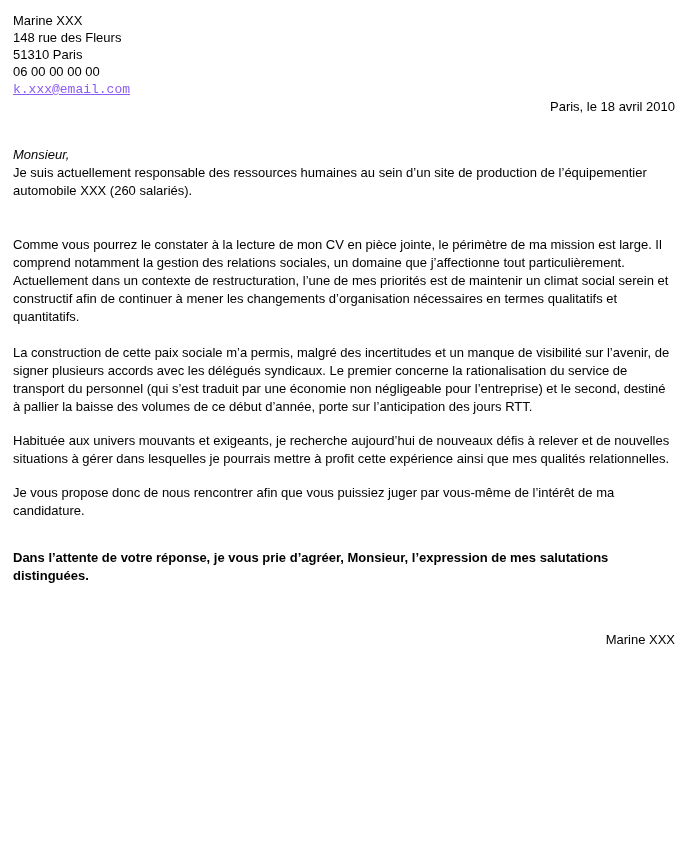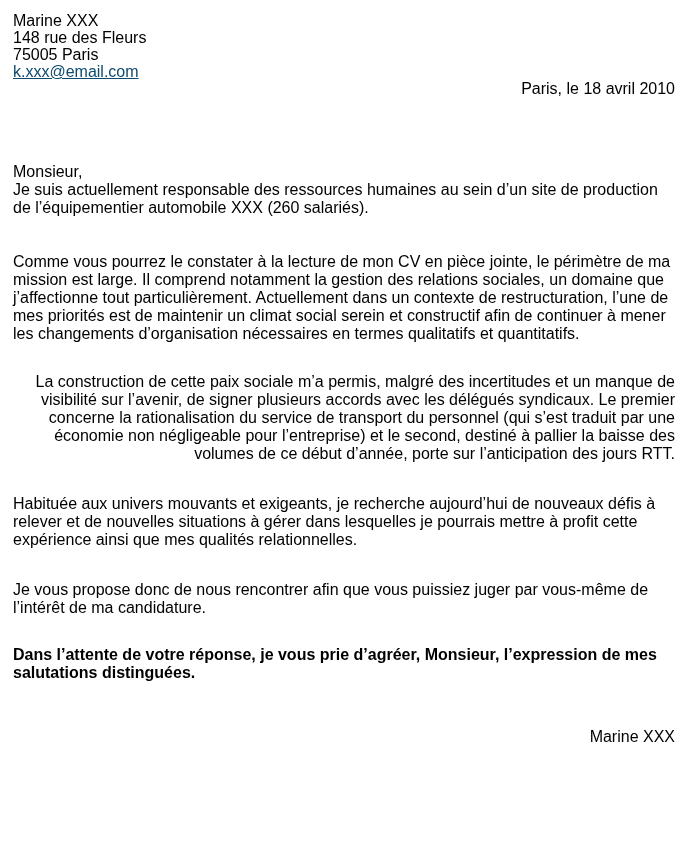--- a/index.html
+++ b/index.html
@@ -8,64 +8,67 @@
     background: #ffffff;
   }
   .page {
     position: relative;
     width: 694px;
     height: 852px;
     box-sizing: border-box;
     background: #ffffff;
     color: #000000;
     font-family: "Liberation Sans", sans-serif;
-    font-size: 16px;
+    font-size: 13px;
     line-height: 18px;
     padding: 12px 19px 0 13px;
     overflow: hidden;
   }
   .sender-block {
     line-height: 17px;
   }
   .sender-line {
     white-space: nowrap;
   }
   .email-link {
-    color: #0c4a6e;
+    color: #8b5cf6;
     text-decoration: underline;
+    font-family: Liberation Mono, monospace;
   }
   .date-line {
     text-align: right;
   }
   .salutation {
-    margin-top: 65px;
+    margin-top: 30px;
+    font-style: italic;
   }
   .para {
     margin: 0;
   }
   .para-1 { }
   .para-2 { margin-top: 36px; }
-  .para-3 { margin-top: 30px; text-align: right; }
-  .para-4 { margin-top: 32px; }
-  .para-5 { margin-top: 32px; }
+  .para-3 { margin-top: 18px; }
+  .para-4 { margin-top: 16px; }
+  .para-5 { margin-top: 16px; }
   .para-6 { margin-top: 29px; font-weight: bold; }
   .signature {
     margin-top: 46px;
     text-align: right;
   }
 </style>
 </head>
 <body>
 
 <div class="page">
 
   <div class="sender-block">
     <div class="sender-line">Marine XXX</div>
     <div class="sender-line">148 rue des Fleurs</div>
-    <div class="sender-line">75005 Paris</div>
+    <div class="sender-line">51310 Paris</div>
+    <div class="sender-line">06 00 00 00 00</div>
     <div class="sender-line">
       <a href="#" class="email-link">k.xxx@email.com</a>
     </div>
   </div>
 
   <div class="date-line">Paris, le 18 avril 2010</div>
 
   <div class="salutation">Monsieur,</div>
 
   <p class="para para-1">Je suis actuellement responsable des ressources humaines au sein d’un site de production de l’équipementier automobile XXX (260 salariés).</p>

